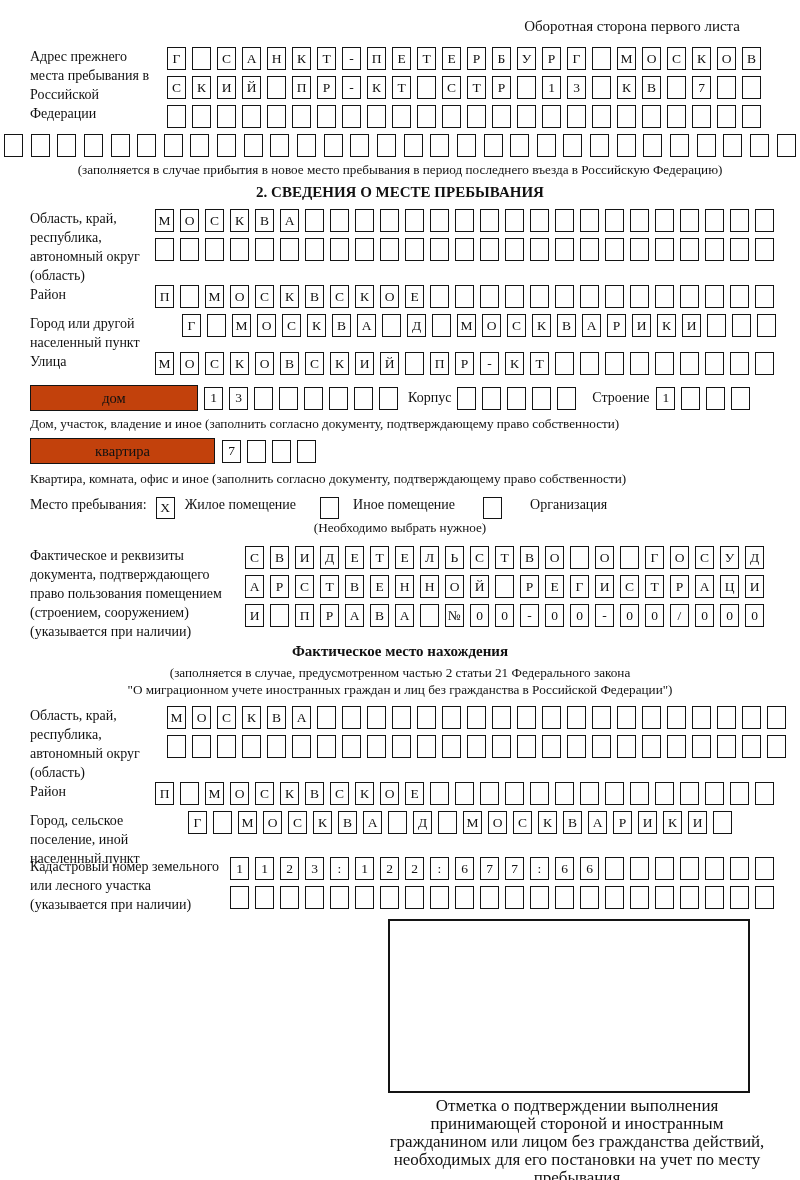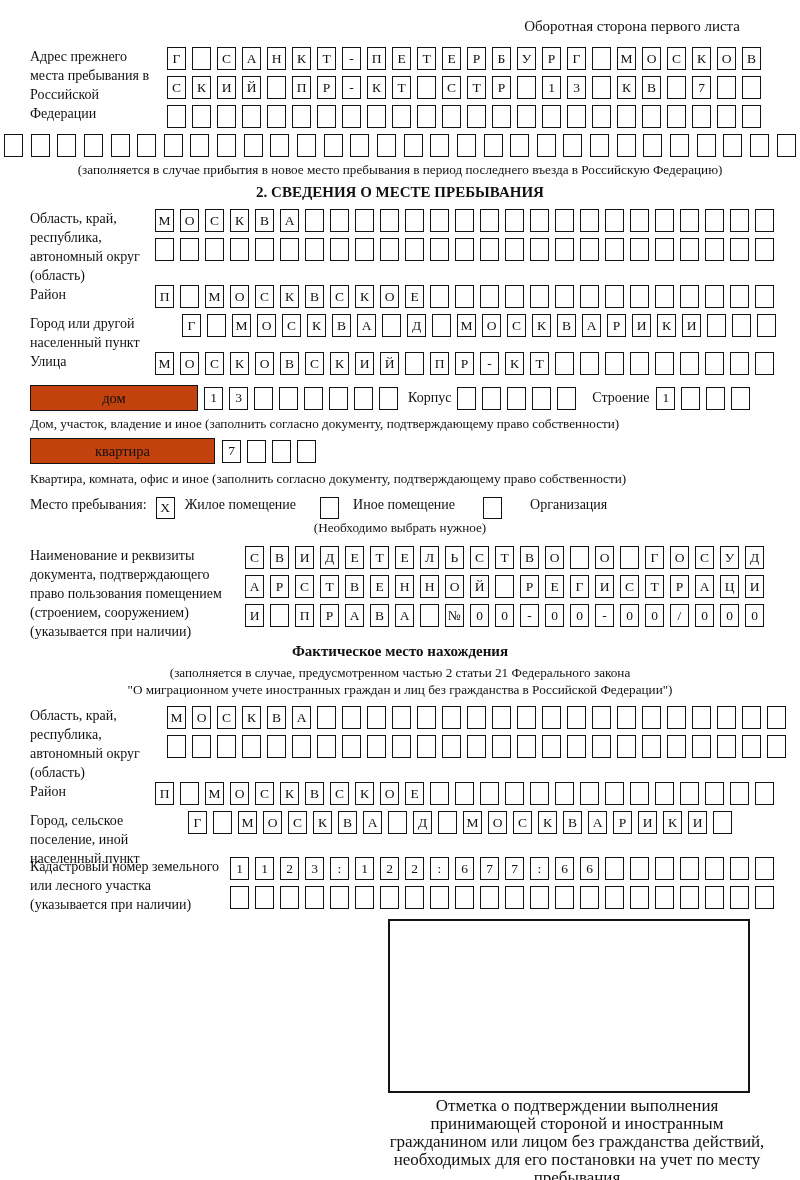--- a/index.html
+++ b/index.html
@@ -369,21 +369,21 @@
     <span class="cbox" style="margin-left:9px;">X</span>
     <span style="margin-left:10px;">Жилое помещение</span>
     <span class="cbox" style="margin-left:24px;"></span>
     <span style="margin-left:14px;">Иное помещение</span>
     <span class="cbox" style="margin-left:28px;"></span>
     <span style="margin-left:28px;">Организация</span>
   </div>
   <div class="caption center cap2" style="margin-top:0;font-family:Liberation Serif, serif;">(Необходимо выбрать нужное)</div>
 
   <div class="frow mt10 h81">
-    <div class="lbl w215">Наименование и реквизиты документа, подтверждающего право пользования помещением (строением, сооружением) (указывается при наличии)</div>
+    <div class="lbl w215">Фактическое и реквизиты документа, подтверждающего право пользования помещением (строением, сооружением) (указывается при наличии)</div>
     <div class="gcol">
       <div class="grid">
           <div class="cell">С</div>
           <div class="cell">В</div>
           <div class="cell">И</div>
           <div class="cell">Д</div>
           <div class="cell">Е</div>
           <div class="cell">Т</div>
           <div class="cell">Е</div>
           <div class="cell">Л</div>

